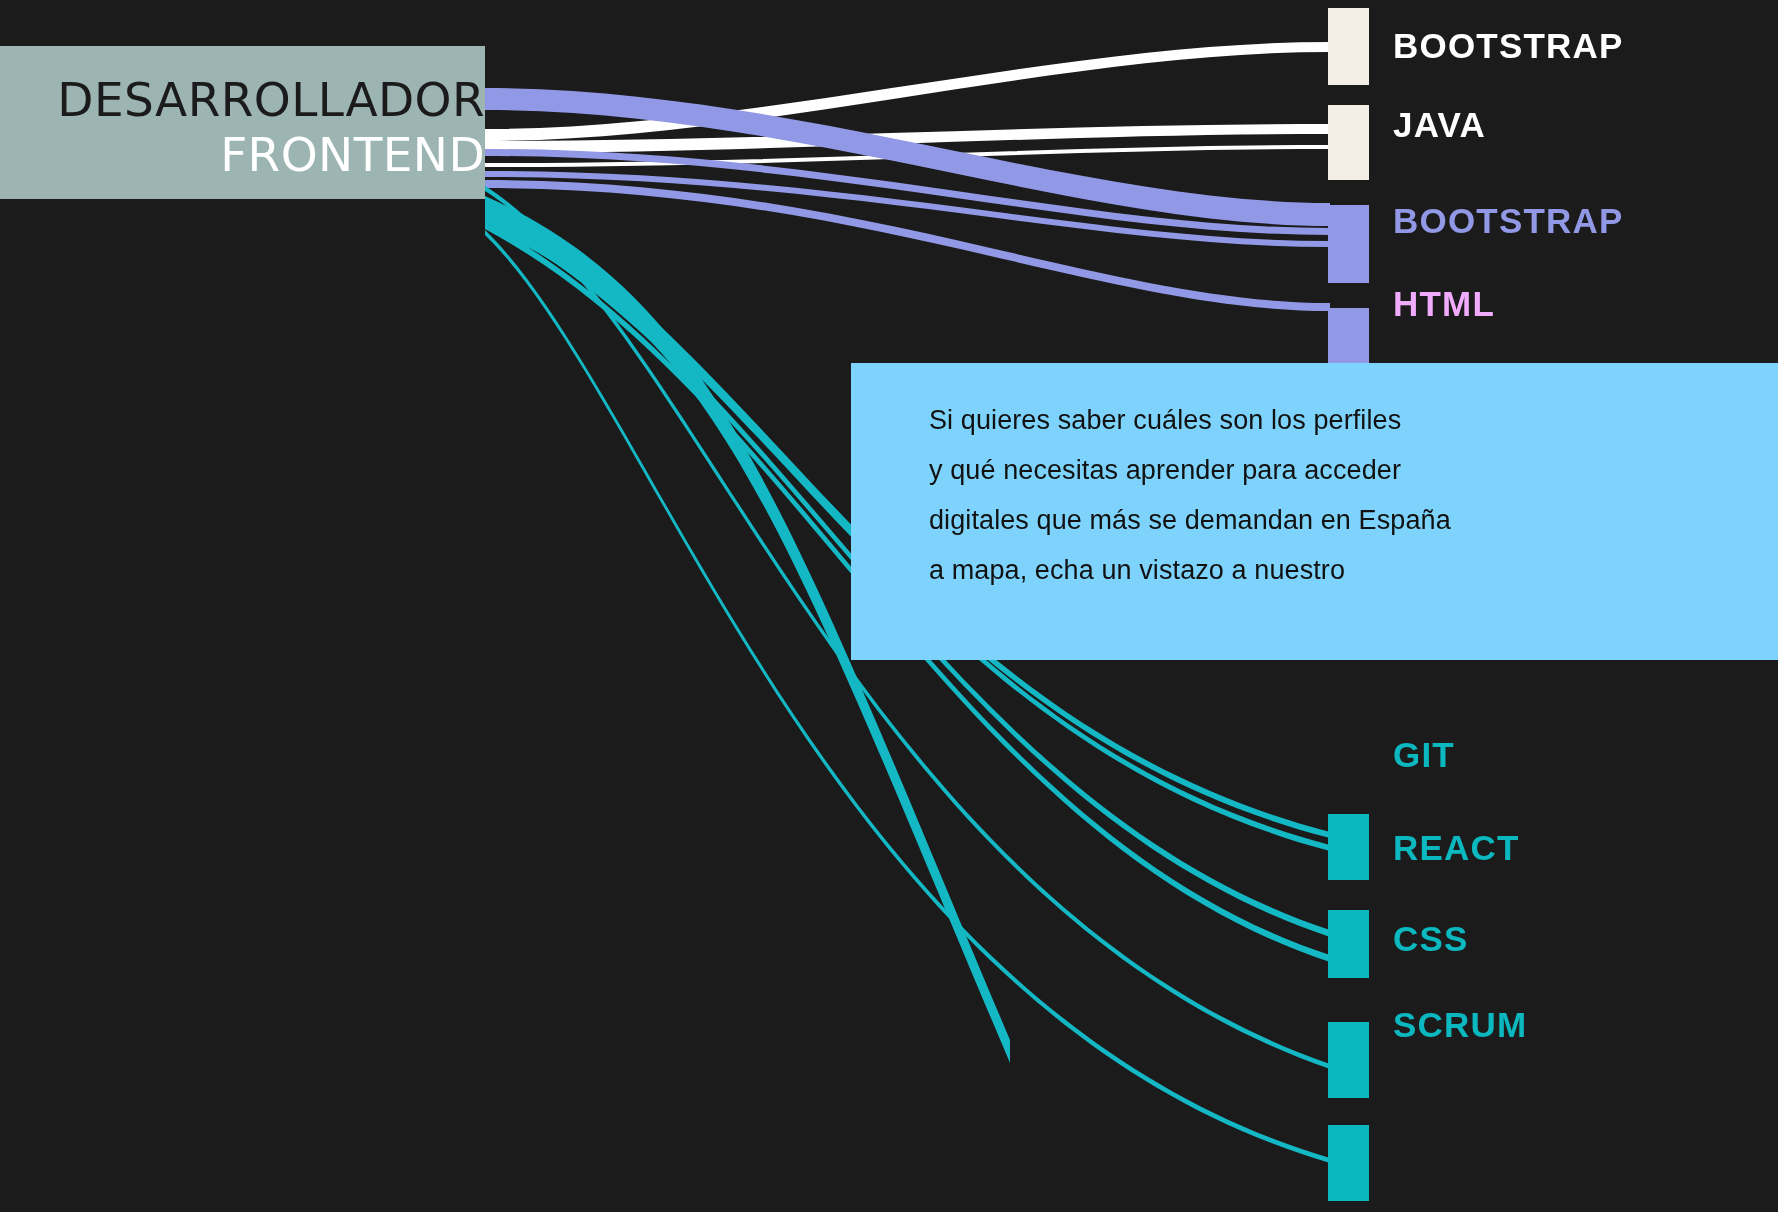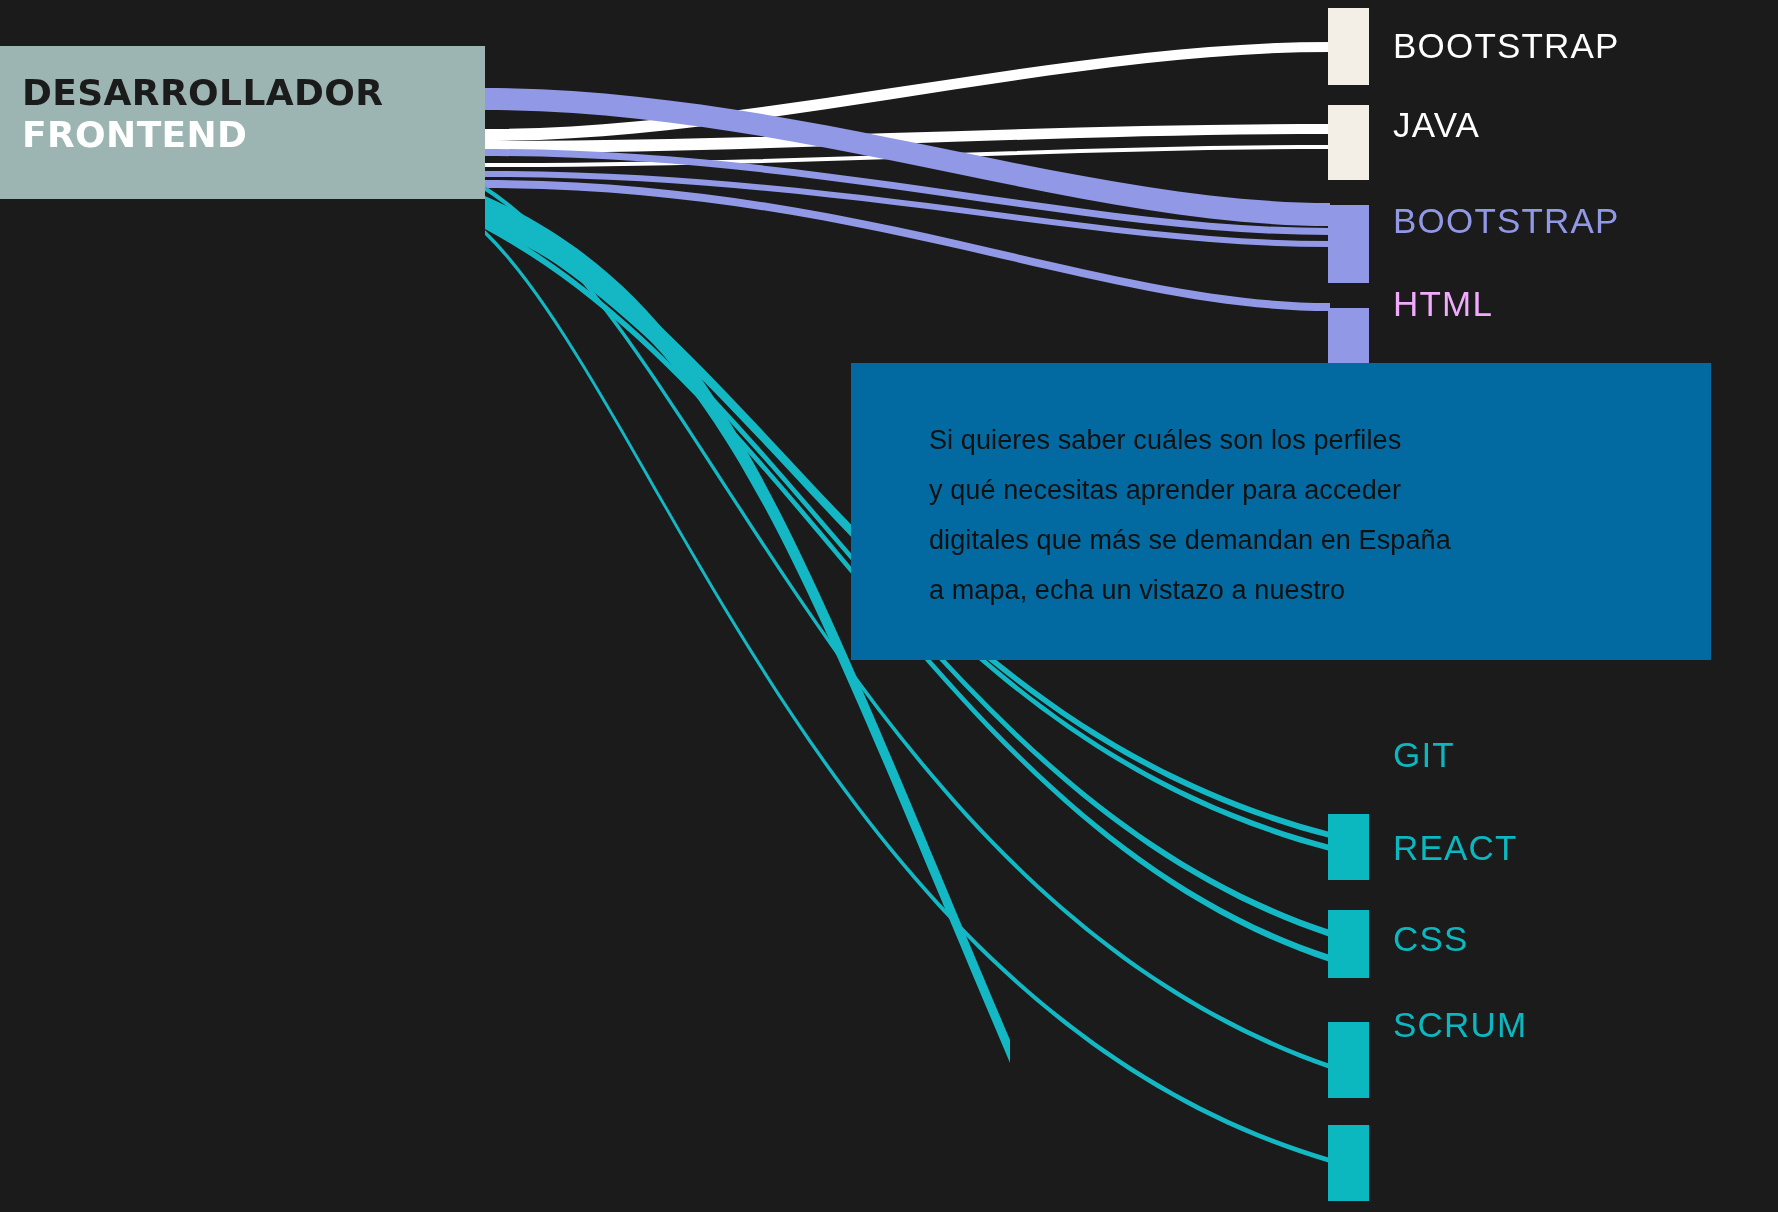--- a/index.html
+++ b/index.html
@@ -27,49 +27,50 @@
     left: 0px;
     top: 46px;
     width: 485px;
     height: 153px;
     background: #9db5b2;
     box-sizing: border-box;
     padding: 26px 0 0 22px;
   }
   .source-line {
     font-family: "DejaVu Sans", sans-serif;
-    font-weight: bold;
-    font-size: 36px;
+    font-weight: normal;
+    font-size: 47px;
     letter-spacing: 0.4px;
     line-height: 1.18;
     white-space: nowrap;
+    text-align: right;
   }
   .source-line-1 { color: #1b1b1b; }
   .source-line-2 { color: #ffffff; }
 
   
   .node-label {
     position: absolute;
     font-family: "Liberation Sans", sans-serif;
-    font-weight: 400;
+    font-weight: 700;
     font-size: 35px;
     letter-spacing: 1.2px;
     white-space: nowrap;
   }
 
   
   .callout {
     position: absolute;
     left: 851px;
     top: 363px;
-    width: 860px;
+    width: 927px;
     height: 297px;
-    background: #0369a1;
+    background: #7dd3fc;
     box-sizing: border-box;
-    padding: 52px 0 0 78px;
+    padding: 32px 0 0 78px;
   }
   .callout p {
     margin: 0;
     color: #111111;
     font-family: "Liberation Sans", sans-serif;
     font-size: 27px;
     line-height: 50px;
     letter-spacing: 0.1px;
     white-space: nowrap;
   }

